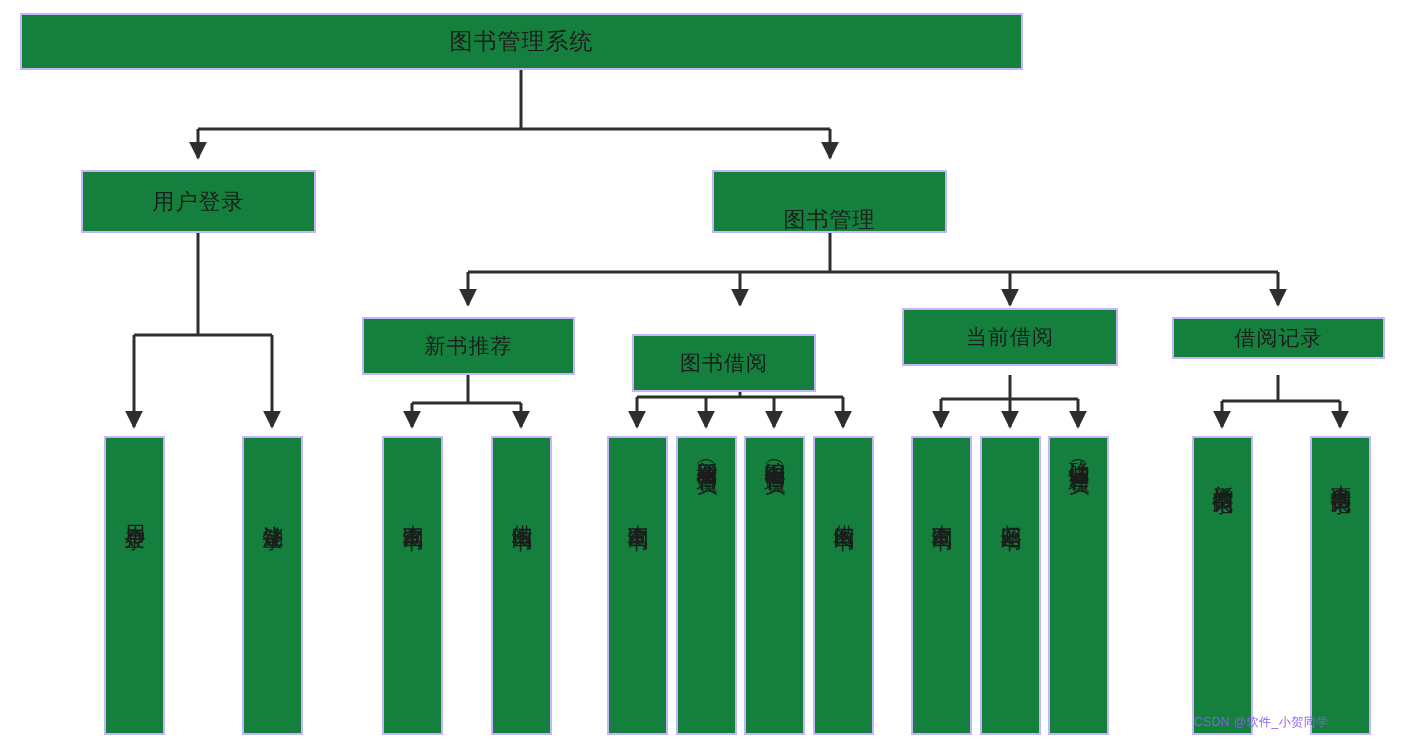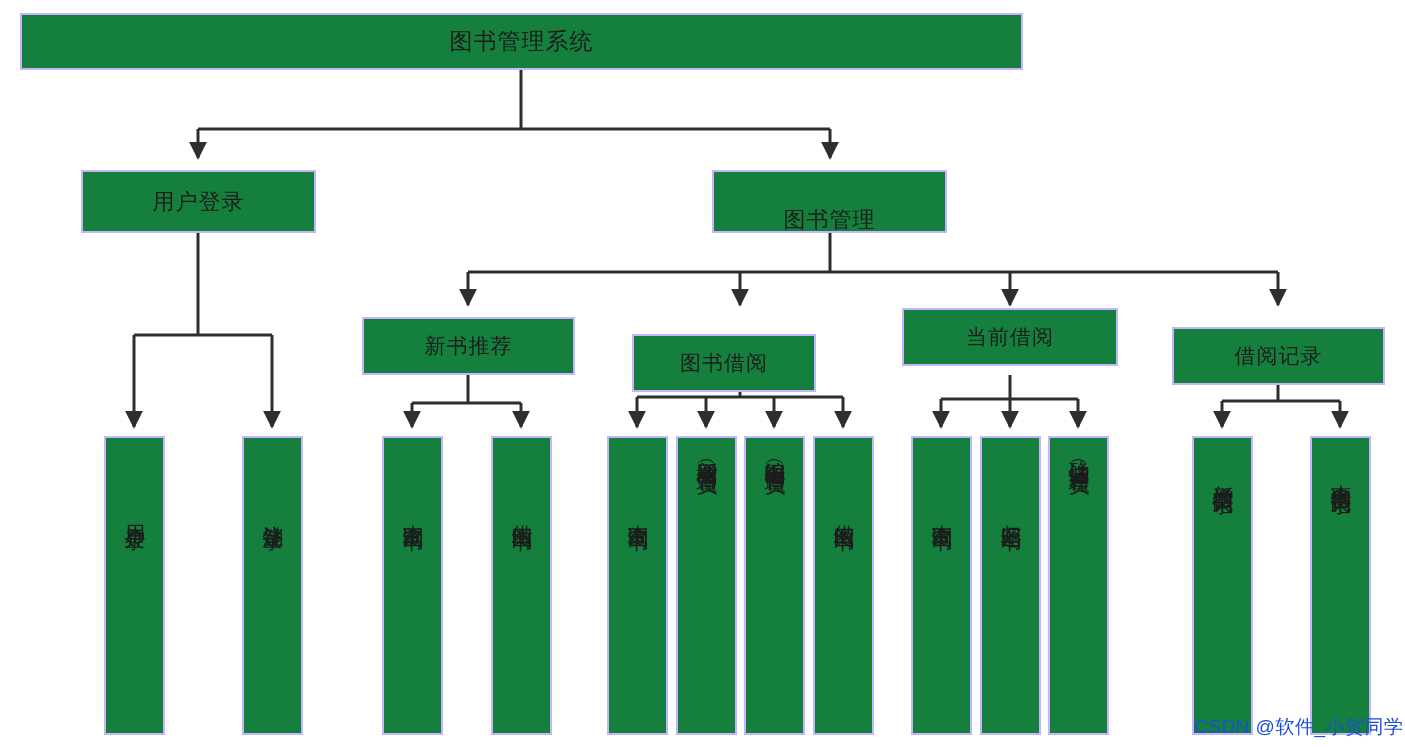--- a/index.html
+++ b/index.html
@@ -54,22 +54,22 @@
   .node.leaf .label {
     writing-mode: vertical-rl;
     text-orientation: upright;
     font-size: 21px;
     line-height: 1.18;
     letter-spacing: 2px;
     white-space: nowrap;
   }
   .watermark {
     position: absolute;
-    font-size: 19px;
-    color: #1d4ed8;
+    font-size: 12px;
+    color: #8b5cf6;
     white-space: nowrap;
     z-index: 5;
     letter-spacing: 0.5px;
   }
 </style>
 </head>
 <body>
 
 <div id="canvas">
 
@@ -136,21 +136,21 @@
 
   <div class="node lvl3" style="left:362px; top:317px; width:213px; height:58px;">
     <span class="label">新书推荐</span>
   </div>
   <div class="node lvl3" style="left:632px; top:334px; width:184px; height:58px;">
     <span class="label">图书借阅</span>
   </div>
   <div class="node lvl3" style="left:902px; top:308px; width:216px; height:58px;">
     <span class="label">当前借阅</span>
   </div>
-  <div class="node lvl3" style="left:1172px; top:327px; width:213px; height:58px;">
+  <div class="node lvl3" style="left:1172px; top:317px; width:213px; height:42px;">
     <span class="label">借阅记录</span>
   </div>
 
   <div class="node leaf" style="left:104px; top:436px; width:61px; height:299px; padding-top:70px;">
     <span class="label">用户登录</span>
   </div>
   <div class="node leaf" style="left:242px; top:436px; width:61px; height:299px; padding-top:70px;">
     <span class="label">注销登录</span>
   </div>
 

